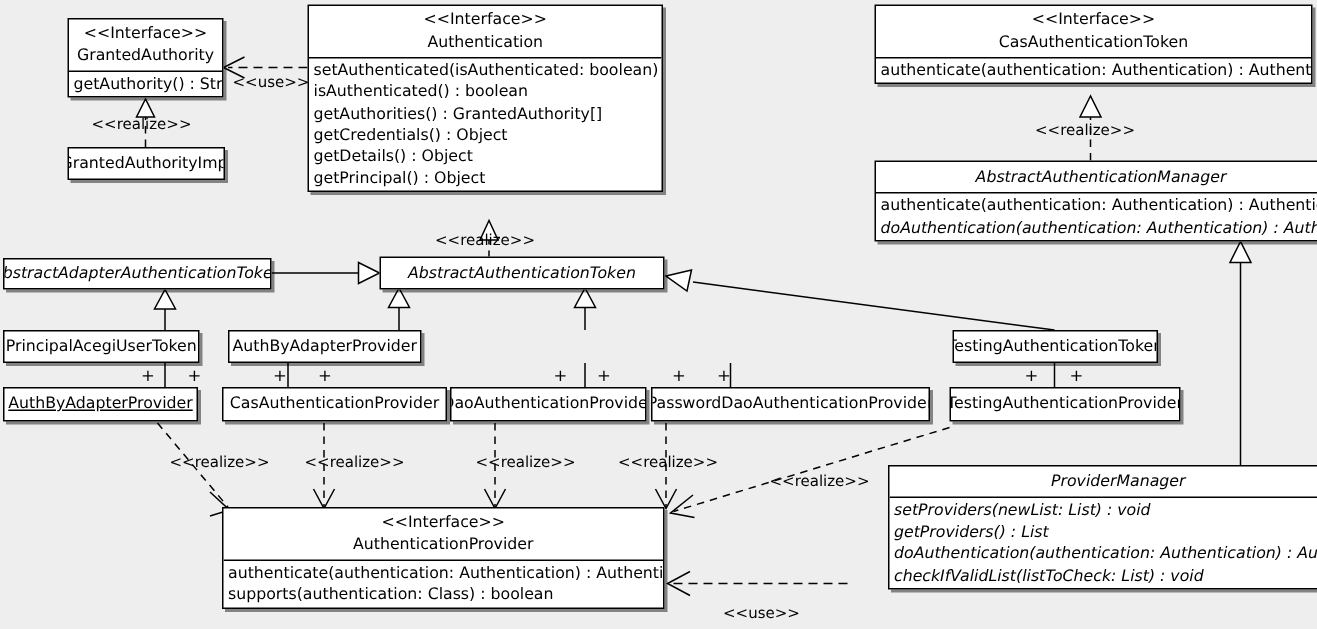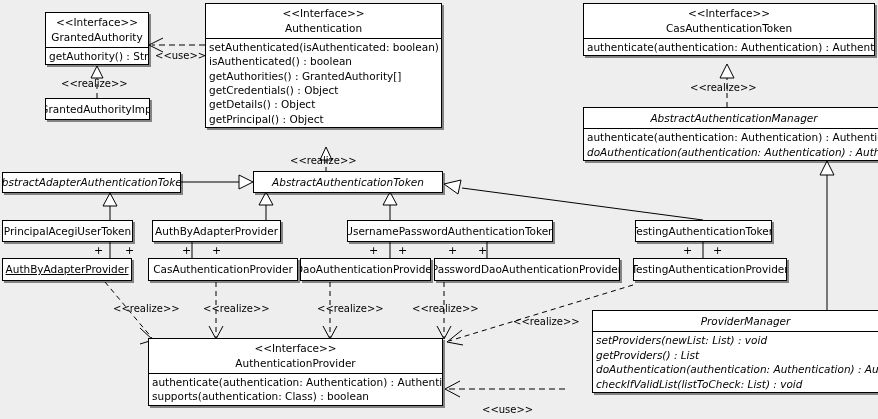--- a/index.html
+++ b/index.html
@@ -183,23 +183,20 @@
   </div>
 
   <div class="uml simple" style="left:2px;top:220px;width:131px;height:22px;">
     <span class="cname">PrincipalAcegiUserToken</span>
   </div>
 
   <div class="uml simple" style="left:152px;top:220px;width:129px;height:22px;">
     <span class="cname">AuthByAdapterProvider</span>
   </div>
 
-  <div class="uml simple" style="left:347px;top:220px;width:206px;height:22px;">
-    <span class="cname">UsernamePasswordAuthenticationToken</span>
-  </div>
 
   <div class="uml simple" style="left:635px;top:220px;width:137px;height:22px;">
     <span class="cname">TestingAuthenticationToken</span>
   </div>
 
   <span class="plus" style="left:94px;top:244px;">+</span>
   <span class="plus" style="left:125px;top:244px;">+</span>
   <span class="plus" style="left:182px;top:244px;">+</span>
   <span class="plus" style="left:212px;top:244px;">+</span>
   <span class="plus" style="left:369px;top:244px;">+</span>

